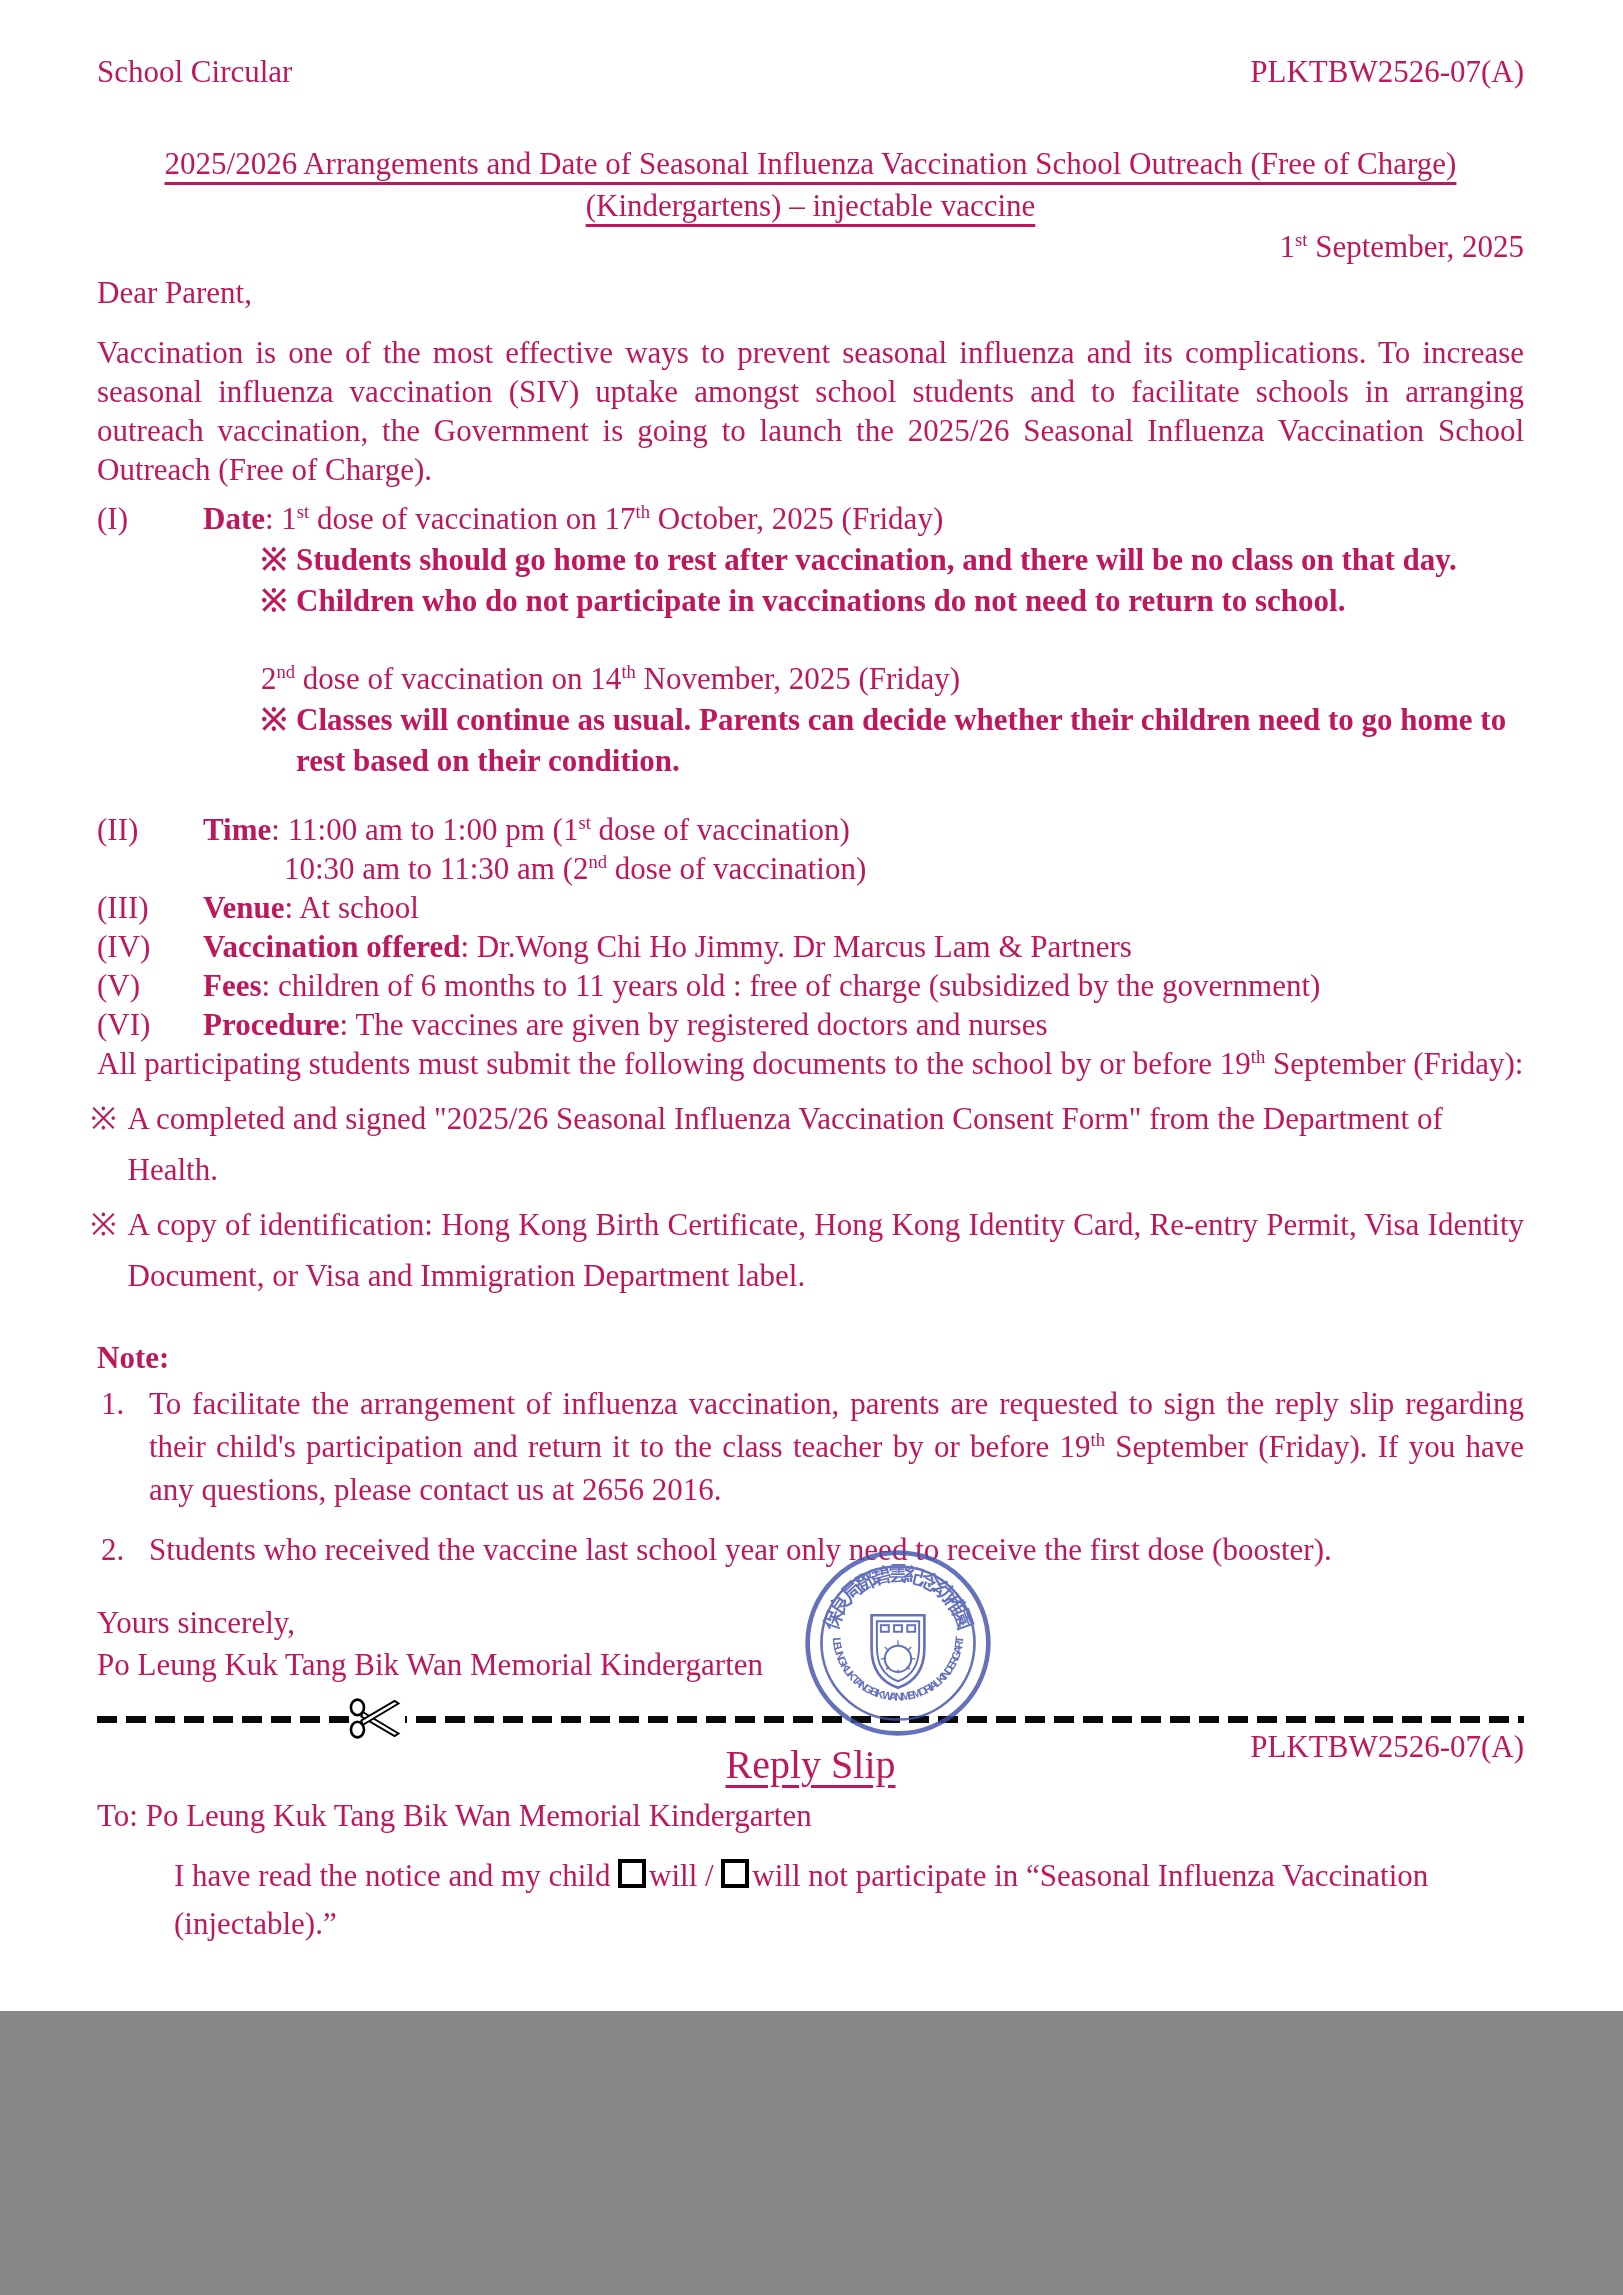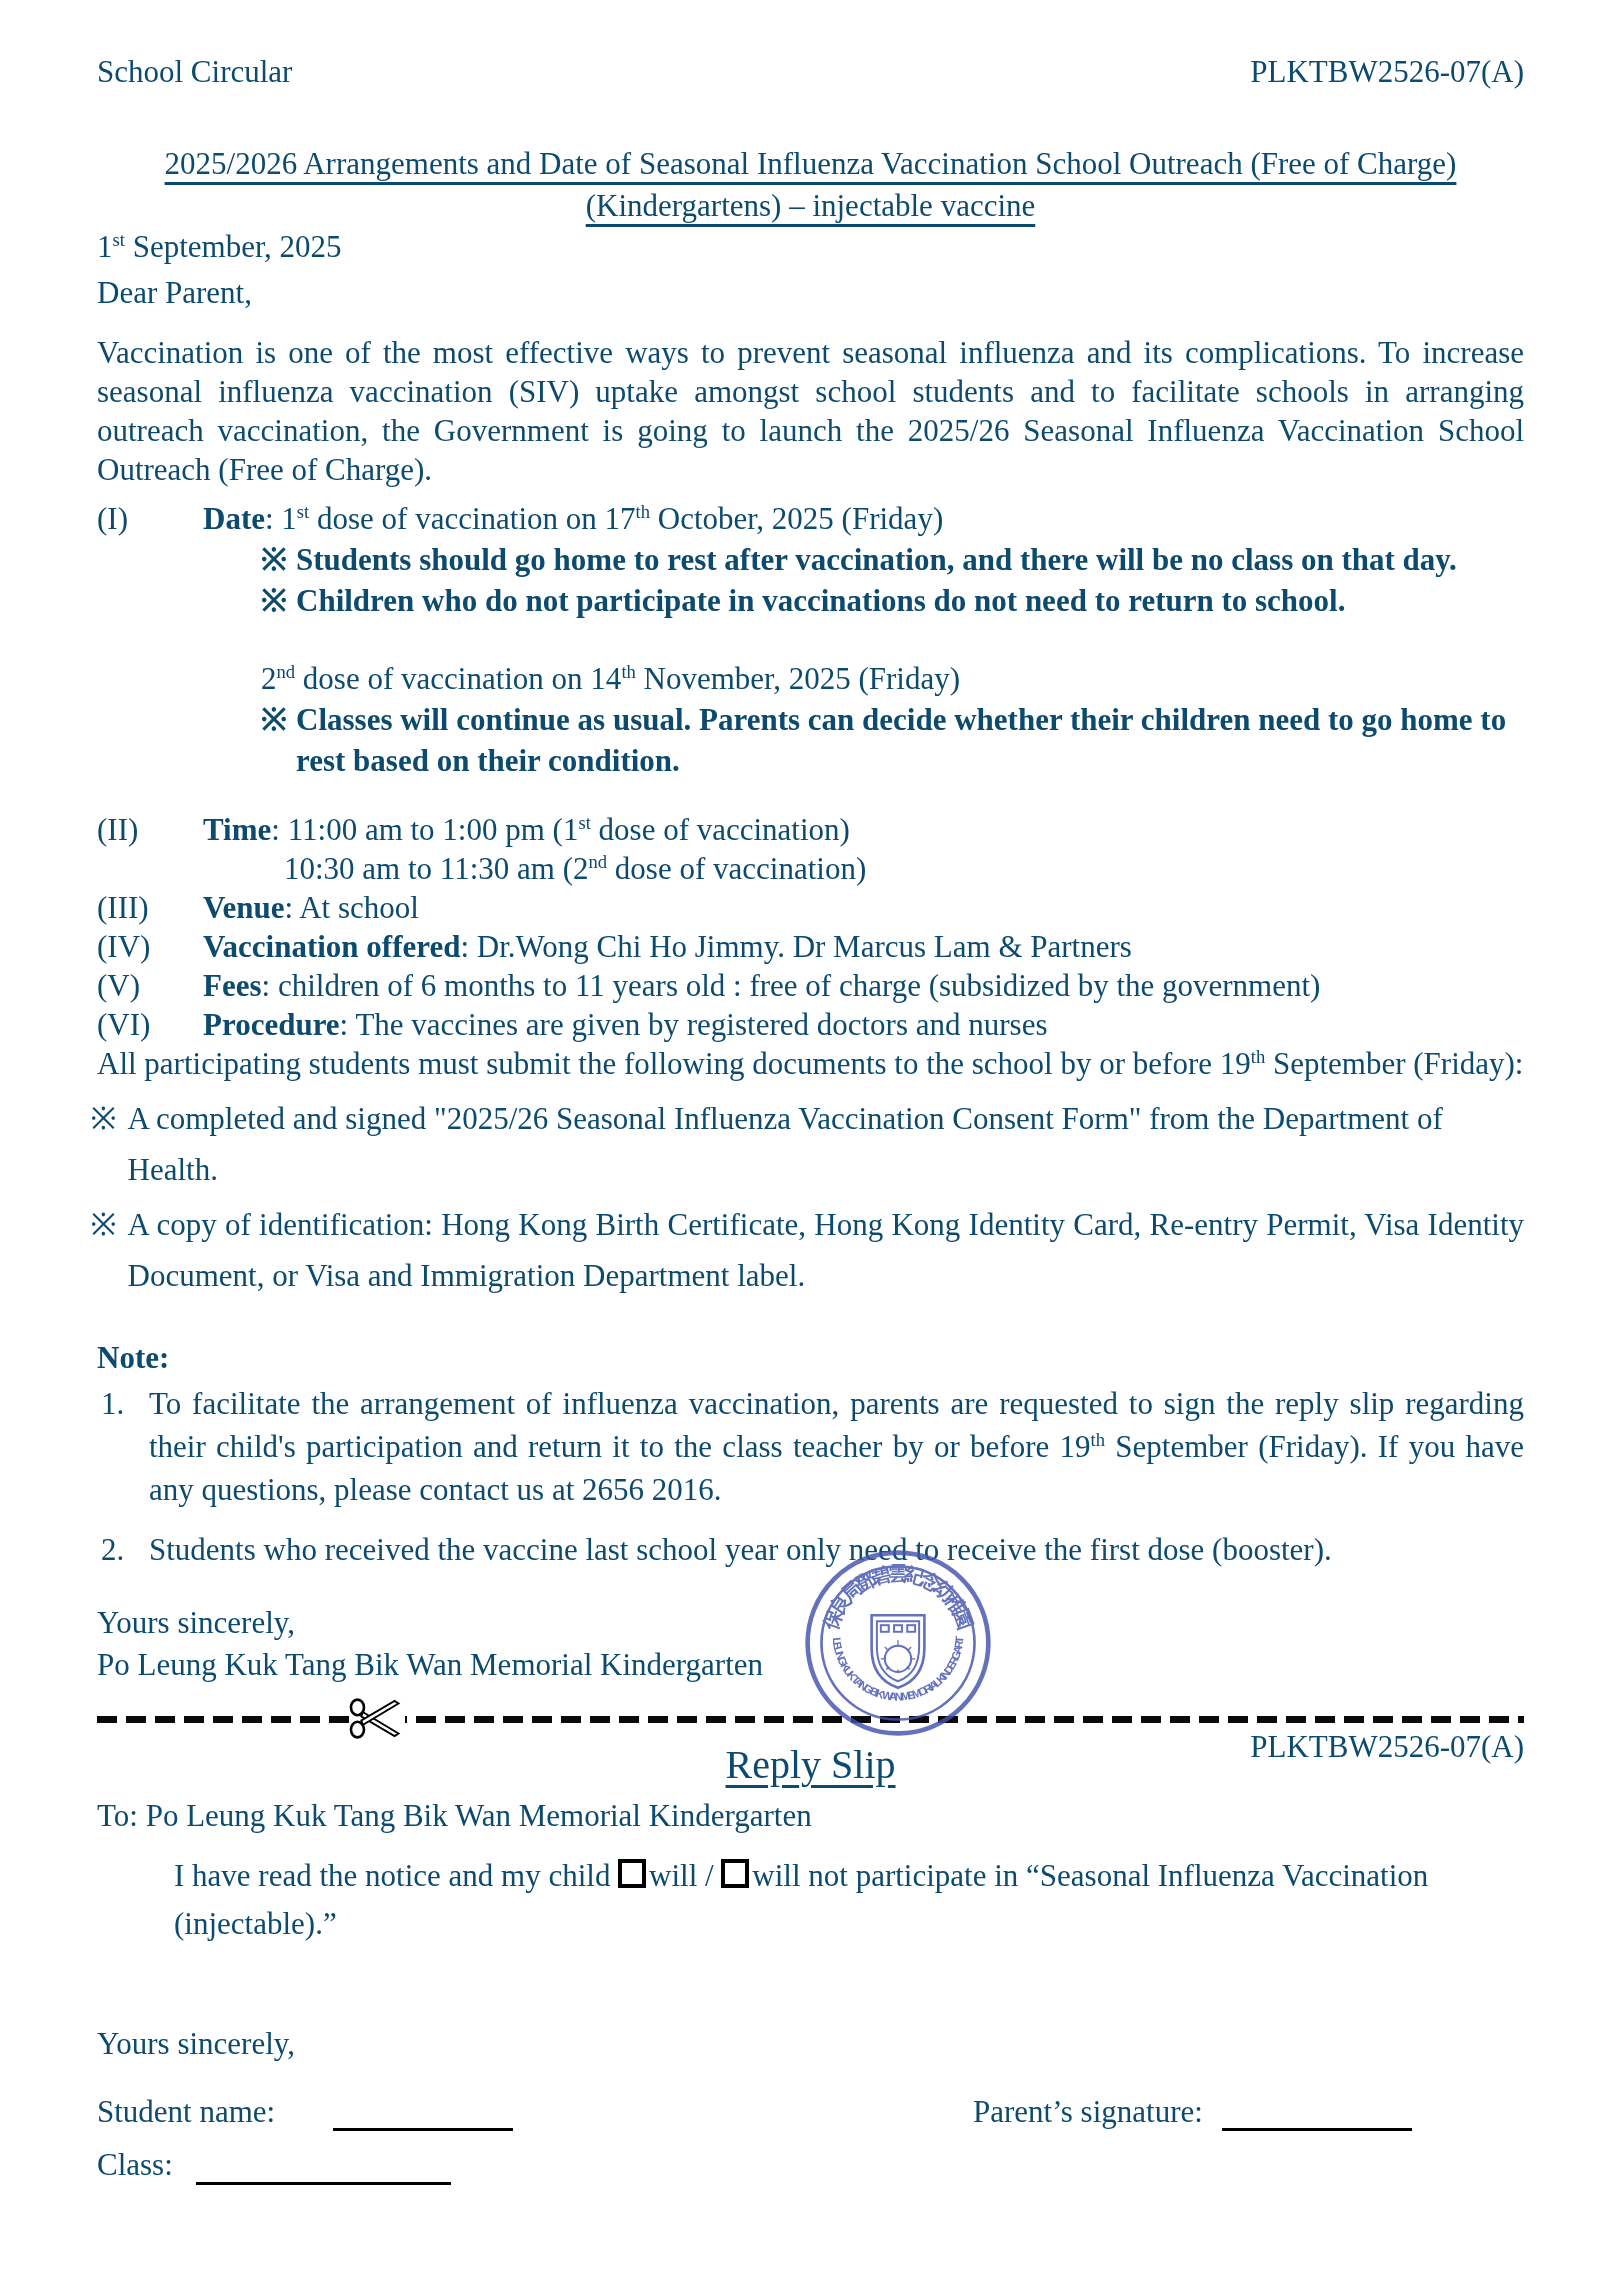--- a/index.html
+++ b/index.html
@@ -1,30 +1,30 @@
 <!DOCTYPE html>
 <html style="font-size:10.5px"><head>
 <meta charset="utf-8">
 <style>
   html,body{margin:0;padding:0;background:#888;}
   .page{
-    position:relative; width:1623px; height:2295px; background:#ffffff;
+    position:relative; width:1623px; height:2011px; background:#ffffff;
     font-family:"Liberation Serif","DejaVu Serif",serif;
-    font-size:31px; line-height:39px; color:#0c4a6e; overflow:hidden;
+    font-size:31px; line-height:39px; color:#be185d; overflow:hidden;
   }
   .content{padding:52px 99px 0 97px;}
   b{font-weight:bold;}
   sup.sp{font-size:60%; line-height:0; vertical-align:super;}
 
   .header-row{display:flex; justify-content:space-between;}
 
   .title{ text-align:center; margin-top:52px; line-height:42px;}
   .title .tl{ text-decoration:underline; text-decoration-thickness:2.6px; text-underline-offset:7.9px;}
 
-  .date-line{margin-top:0;}
+  .date-line{text-align:right; margin-top:0;}
   .salutation{margin-top:6.5px;}
   .intro{margin-top:21px; text-align:justify;}
 
   .list{margin-top:9.2px;}
   .row{display:flex; line-height:41px;}
   .row .num{flex:0 0 106px;}
   .row .rc{flex:1;}
   .lh60{line-height:39px;}
   .indent88{margin-left:58px;}
   .indent124{margin-left:81px;}

